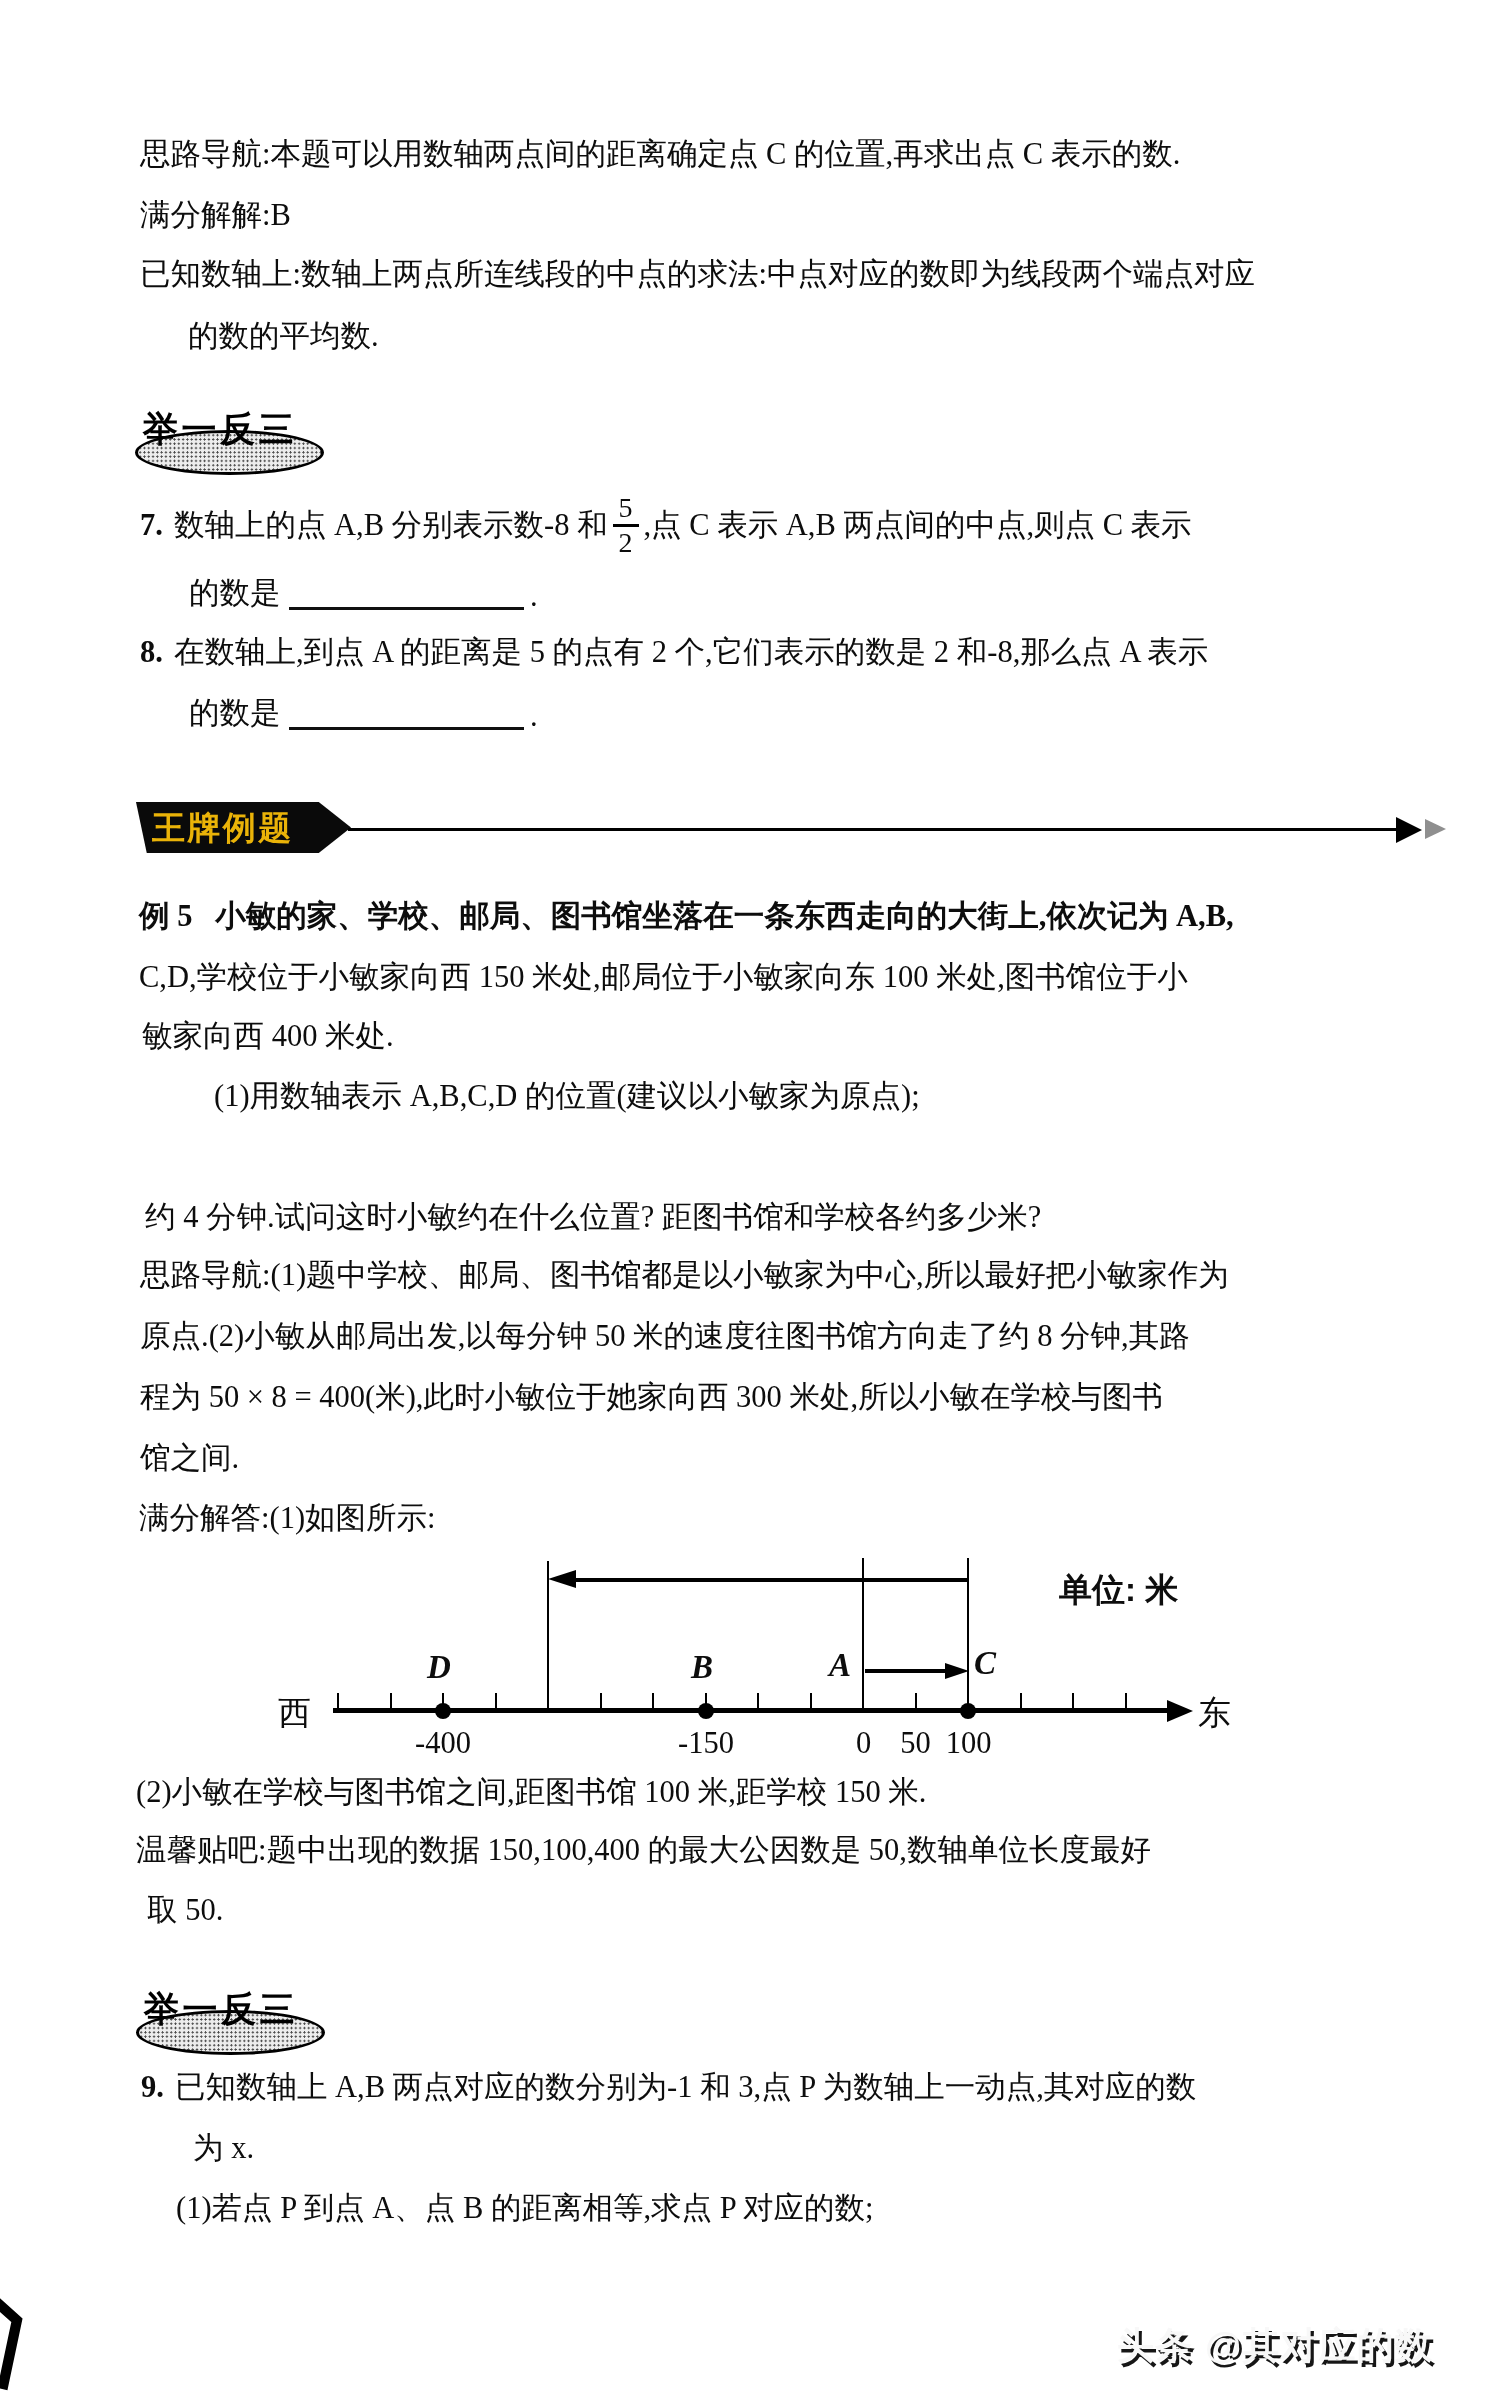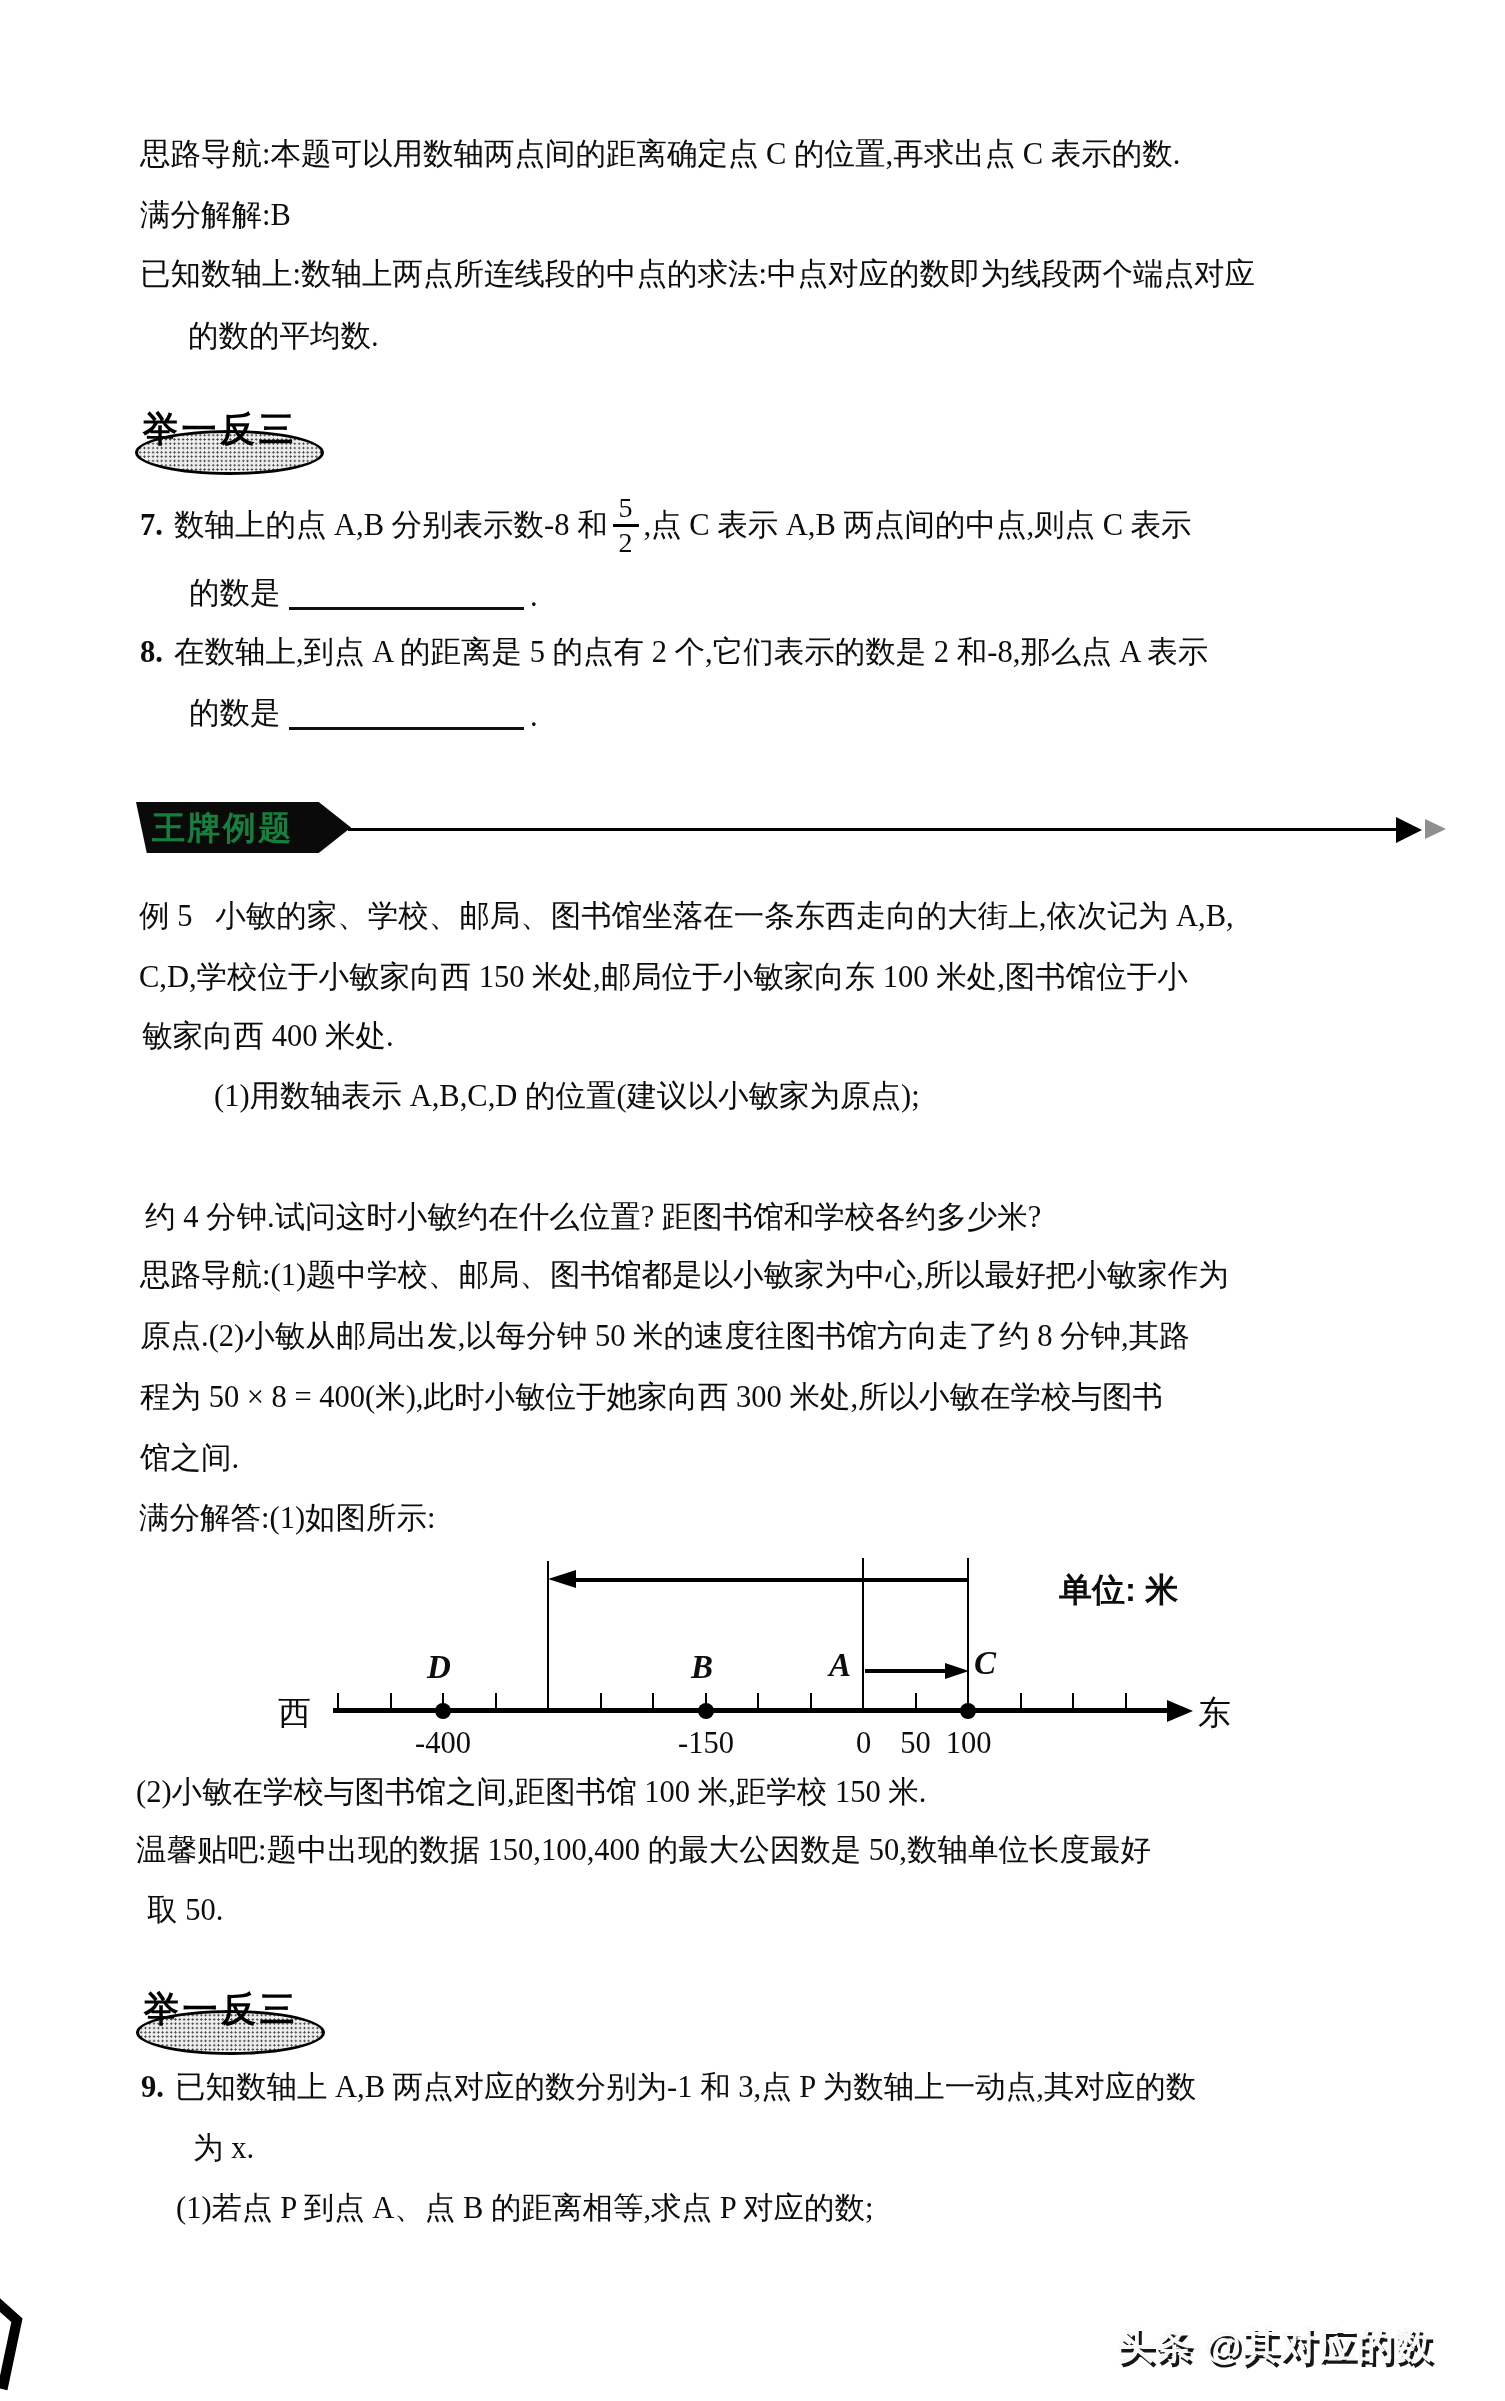--- a/index.html
+++ b/index.html
@@ -24,21 +24,21 @@
   .fanli .lbl{
     position:absolute; left:3.7px; top:0; font-family:"Liberation Sans","DejaVu Sans",sans-serif;
     font-weight:bold; font-size:35px; letter-spacing:3.7px; color:#000;
   }
   
   .banner{
     position:absolute; left:136px; top:802px; width:215px; height:51px; background:#0a0a0a;
     clip-path:polygon(0% 0%, 85% 0%, 100% 50%, 85% 100%, 5% 100%);
   }
   .banner .lbl{
-    position:absolute; left:16px; top:0; color:#15803d; font-family:"Liberation Sans","DejaVu Sans",sans-serif;
+    position:absolute; left:16px; top:0; color:#eab308; font-family:"Liberation Sans","DejaVu Sans",sans-serif;
     font-weight:bold; font-size:33px; line-height:51px; letter-spacing:2.4px;
   }
   .hline{ position:absolute; background:#000; }
   .arr-r{ position:absolute; width:0; height:0; border-style:solid; }
   
   .frac{ display:inline-flex; flex-direction:column; align-items:center; margin:0 4.9px; vertical-align:middle; }
   .frac .n,.frac .d{ font-size:28px; line-height:32px; }
   .frac .bar{ width:26px; height:2.4px; background:#000; margin:0.6px 0; }
   
   .vline{ position:absolute; width:2.4px; background:#000; }
@@ -88,21 +88,21 @@
       <span>.</span>
   </div>
 
   <div class="banner">
     <div class="lbl">王牌例题</div>
   </div>
   <div class="hline" style="left:348px;top:828px;width:1048px;height:3.1px;"></div>
   <div class="arr-r" style="left:1396px;top:817px;border-width:13px 0 13px 26px;border-color:transparent transparent transparent #000;"></div>
   <div class="arr-r" style="left:1425px;top:819px;border-width:10.4px 0 10.4px 21px;border-color:transparent transparent transparent #8f8f8f;"></div>
 
-  <div class="t" style="left:139px;top:898px;">例 5   小敏的家、学校、邮局、图书馆坐落在一条东西走向的大街上,依次记为 A,B,</div>
+  <div class="t" style="left:139px;top:898px;font-weight:bold;">例 5   小敏的家、学校、邮局、图书馆坐落在一条东西走向的大街上,依次记为 A,B,</div>
   <div class="t" style="left:139px;top:959px;">C,D,学校位于小敏家向西 150 米处,邮局位于小敏家向东 100 米处,图书馆位于小</div>
   <div class="t" style="left:142px;top:1018px;">敏家向西 400 米处.</div>
   <div class="t" style="left:214px;top:1078px;">(1)用数轴表示 A,B,C,D 的位置(建议以小敏家为原点);</div>
   <div class="t" style="left:145px;top:1199px;">约 4 分钟.试问这时小敏约在什么位置? 距图书馆和学校各约多少米?</div>
   <div class="t" style="left:140px;top:1257px;">思路导航:(1)题中学校、邮局、图书馆都是以小敏家为中心,所以最好把小敏家作为</div>
   <div class="t" style="left:140px;top:1318px;">原点.(2)小敏从邮局出发,以每分钟 50 米的速度往图书馆方向走了约 8 分钟,其路</div>
   <div class="t" style="left:140px;top:1379px;">程为 50 × 8 = 400(米),此时小敏位于她家向西 300 米处,所以小敏在学校与图书</div>
   <div class="t" style="left:140px;top:1440px;">馆之间.</div>
   <div class="t" style="left:139px;top:1500px;">满分解答:(1)如图所示:</div>
 

